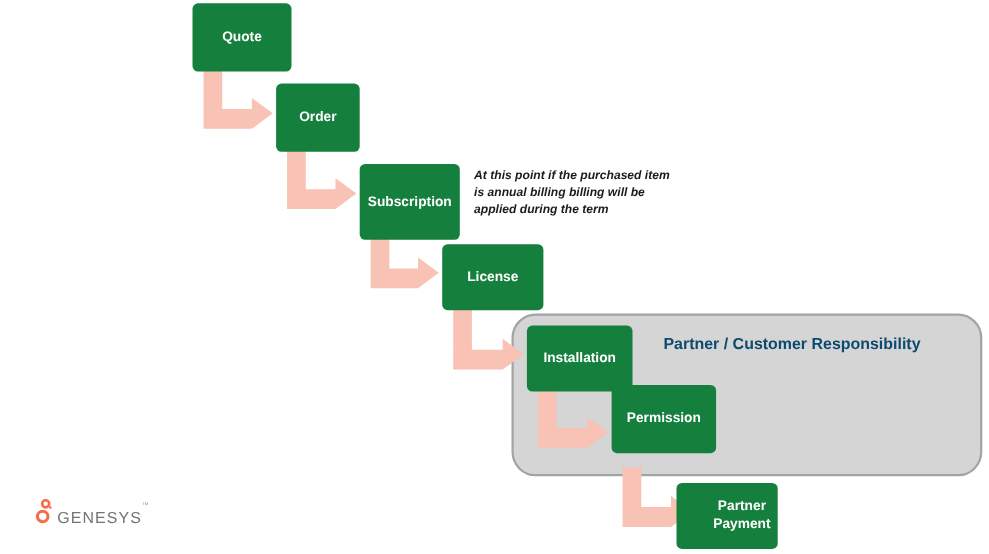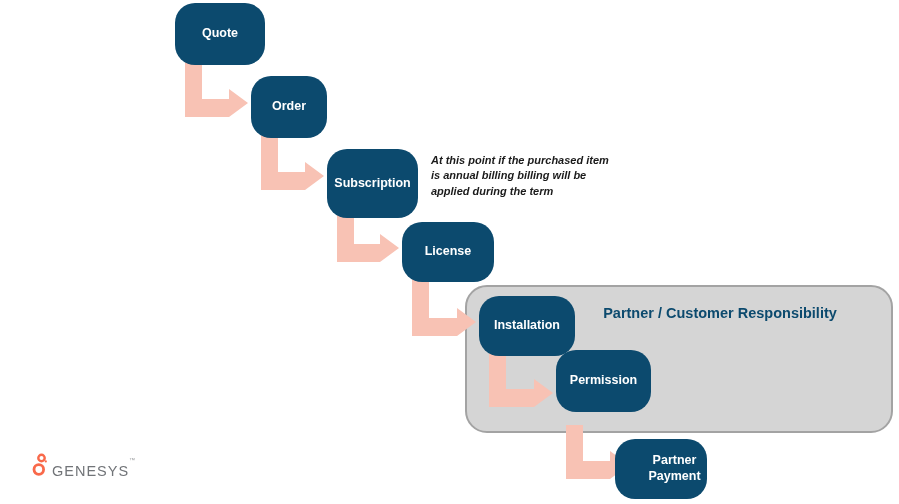--- a/index.html
+++ b/index.html
@@ -18,21 +18,21 @@
   }
   .panel-note{
     position:absolute;left:657px;top:362px;width:240px;z-index:3;
     font-style:italic;font-weight:600;font-size:10.5px;line-height:1.33;color:#1b1b1b;
   }
   .note1{
     position:absolute;left:431px;top:153px;width:190px;z-index:3;
     font-style:italic;font-weight:700;font-size:11px;line-height:1.4;color:#1b1b1b;
   }
   .node{
-    position:absolute;z-index:4;background:#0c4a6e;border-radius:20px;
+    position:absolute;z-index:4;background:#15803d;border-radius:5px;
     color:#ffffff;font-weight:bold;font-size:12.5px;line-height:1.25;
     display:flex;align-items:center;justify-content:center;text-align:center;
     padding:2px;box-sizing:border-box;
   }
   .n1{left:175px;top:3px;width:90px;height:62px;}
   .n2{left:251px;top:76px;width:76px;height:62px;}
   .n3{left:327px;top:149px;width:91px;height:69px;}
   .n4{left:402px;top:222px;width:92px;height:60px;}
   .n5{left:479px;top:296px;width:96px;height:60px;}
   .n6{left:556px;top:350px;width:95px;height:62px;}

